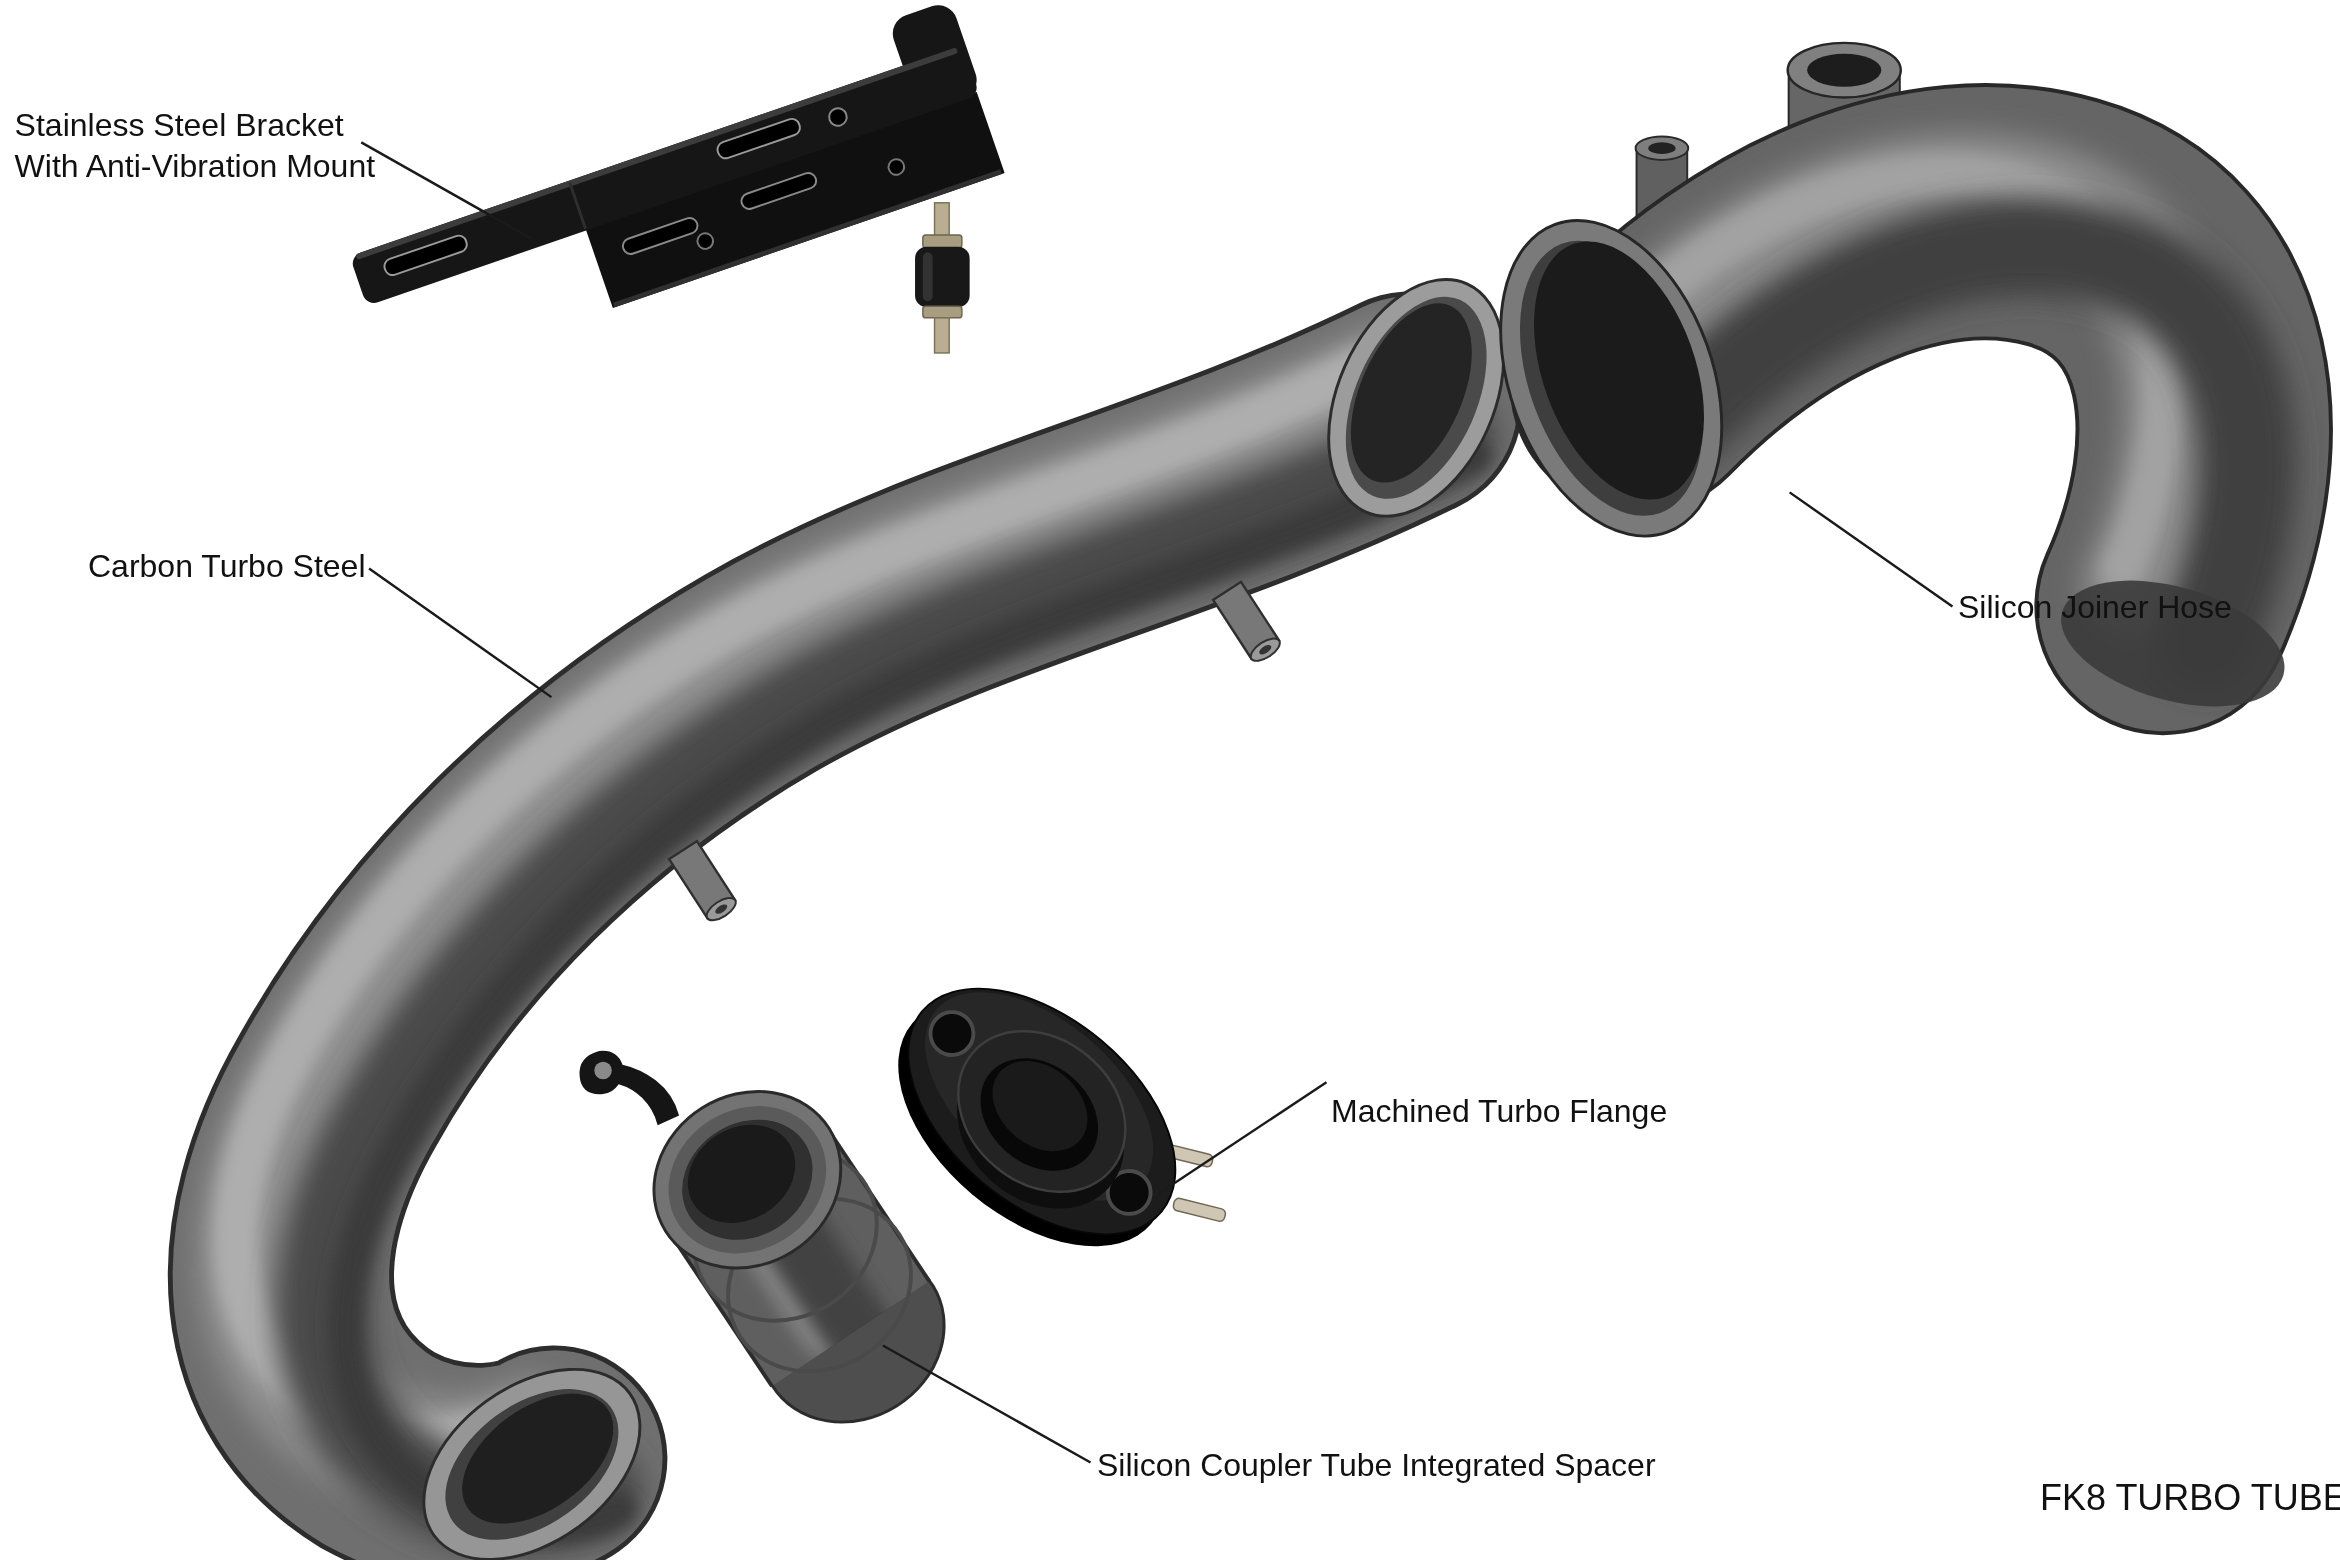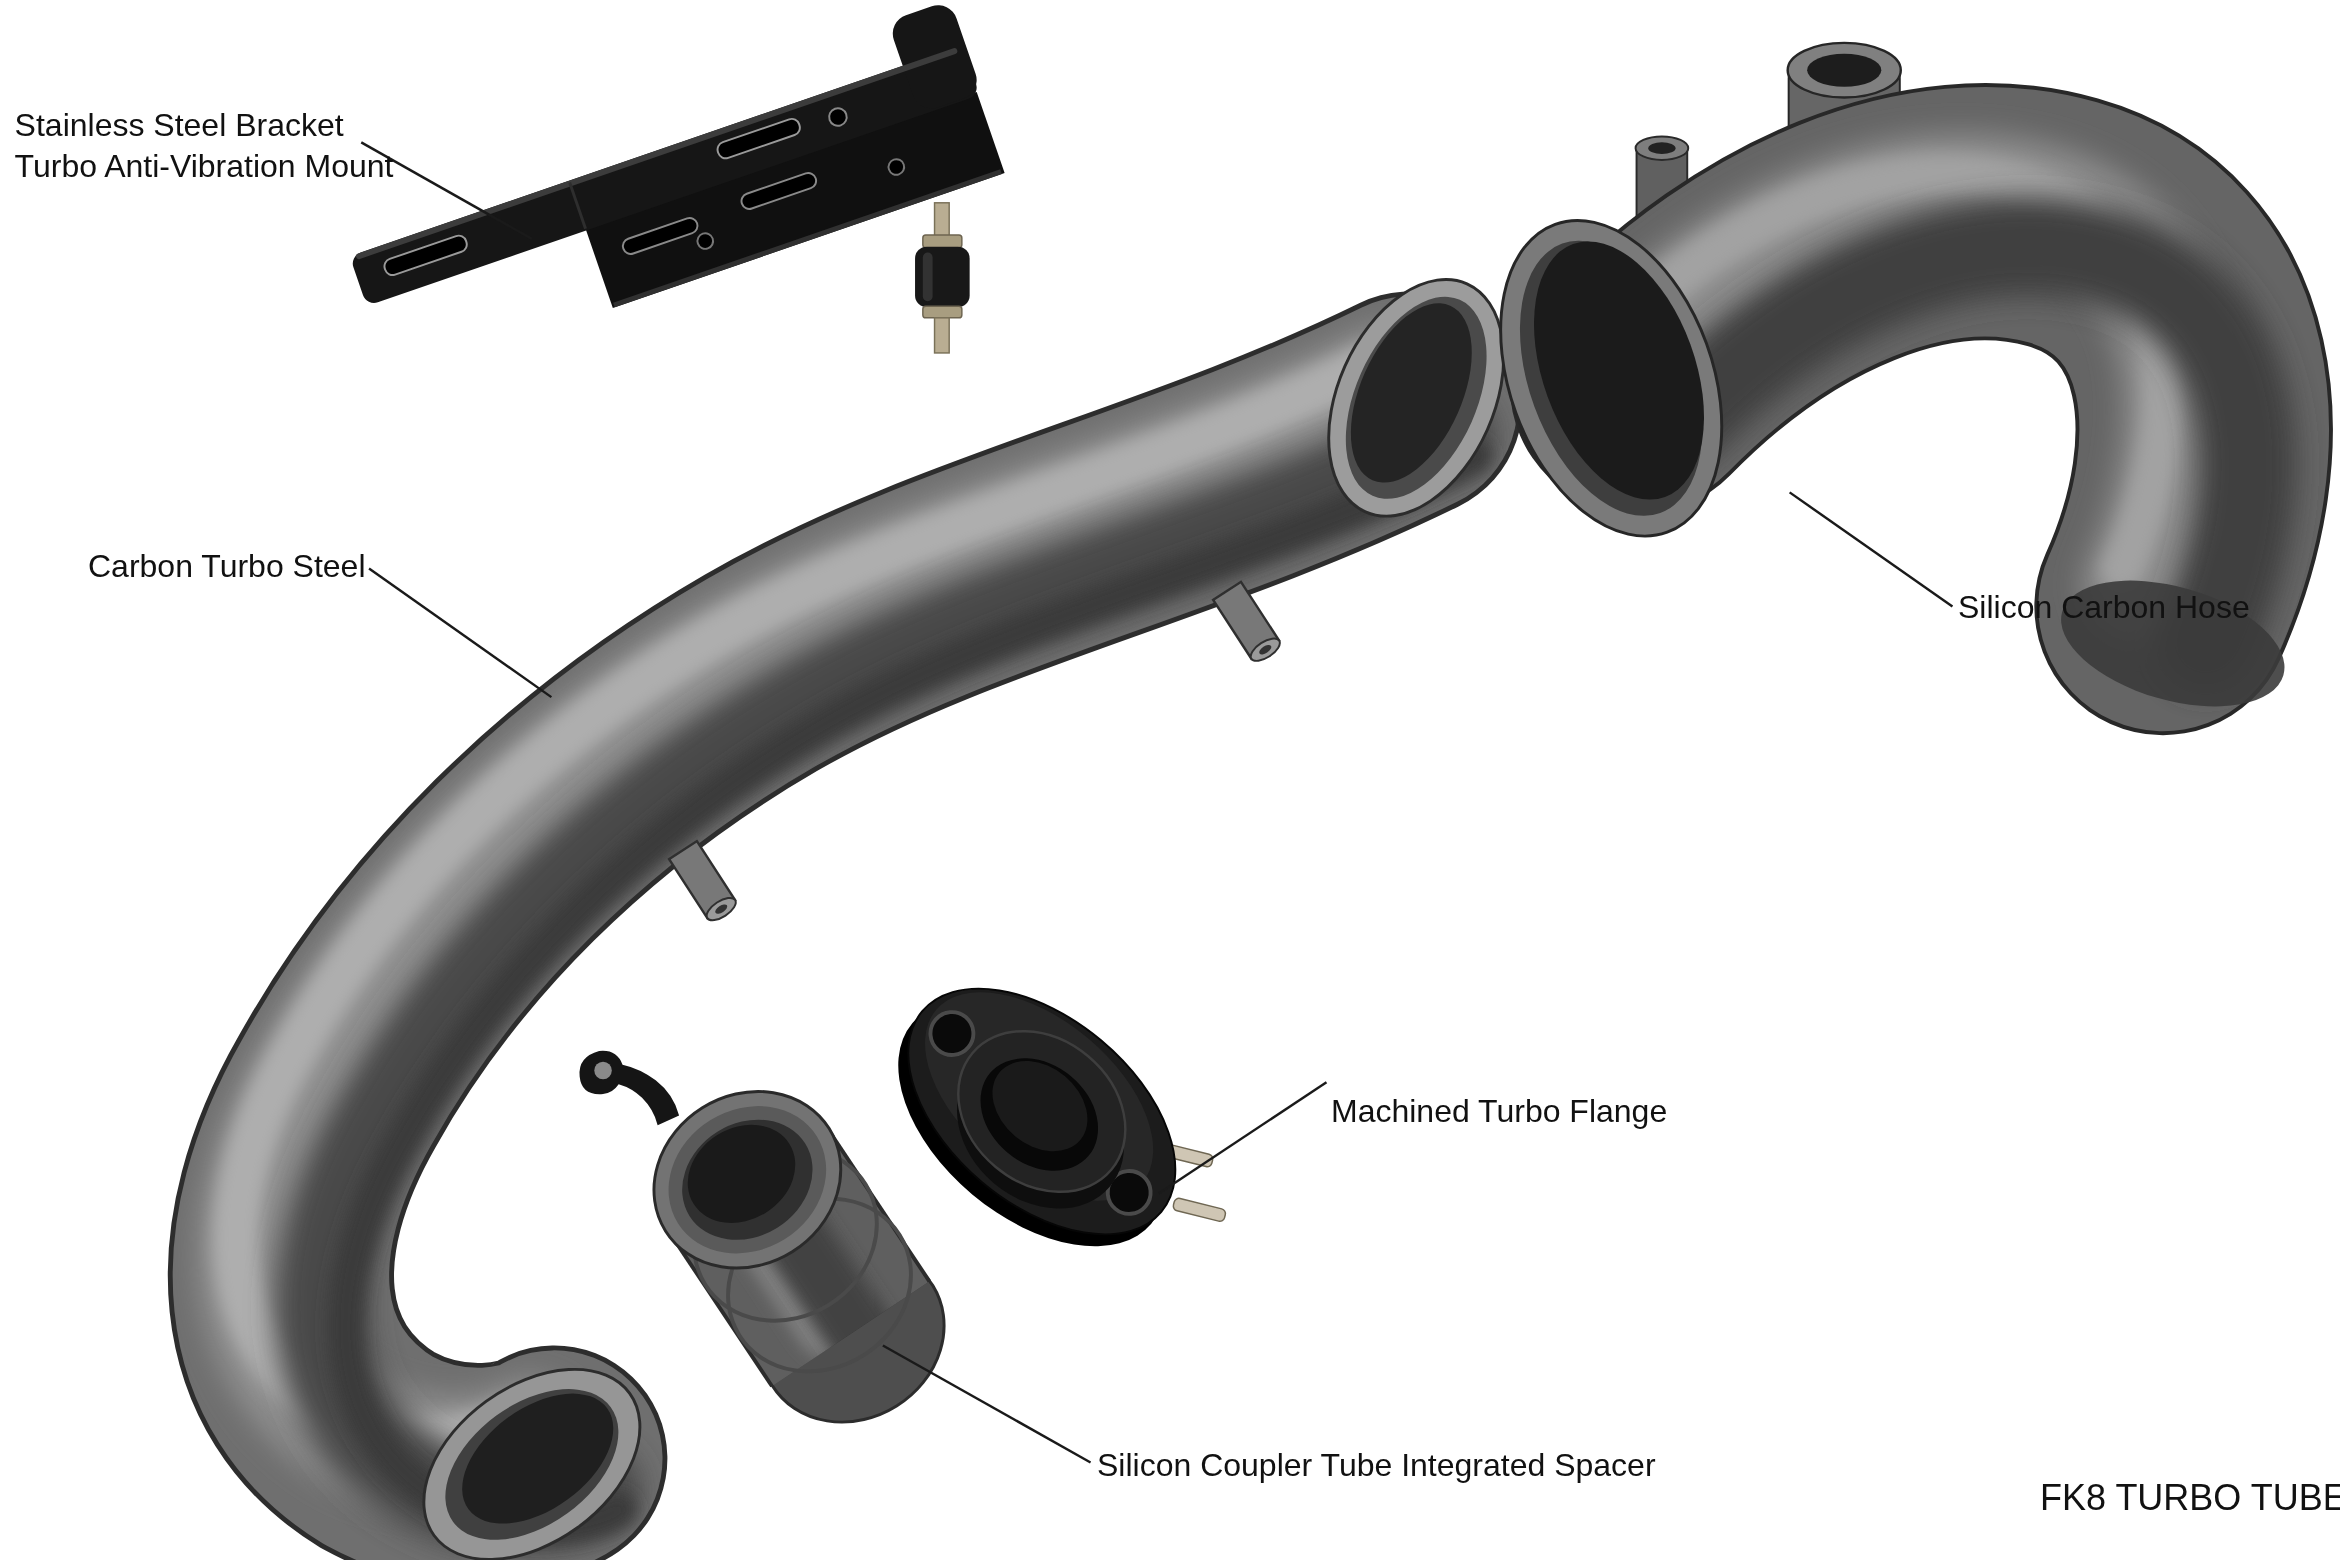--- a/index.html
+++ b/index.html
@@ -174,22 +174,22 @@
     <line x1="370" y1="146" x2="545" y2="245"></line>
     <line x1="378" y1="583" x2="565" y2="715"></line>
     <line x1="2002" y1="622" x2="1835" y2="505"></line>
     <line x1="1360" y1="1110" x2="1188" y2="1224"></line>
     <line x1="1118" y1="1500" x2="905" y2="1380"></line>
   </g>
 </svg>
 
 <div class="label label-bracket">
   <span>Stainless Steel Bracket</span><br>
-  <span>Turbo Anti-Vibration Mount</span>
+  <span>With Anti-Vibration Mount</span>
 </div>
 <div class="label label-tube">Carbon Turbo Steel</div>
-<div class="label label-hose">Silicon Carbon Hose</div>
+<div class="label label-hose">Silicon Joiner Hose</div>
 <div class="label label-flange">Machined Turbo Flange</div>
 <div class="label label-coupler">Silicon Coupler Tube Integrated Spacer</div>
 <div class="diagram-title">FK8 TURBO TUBE</div>
 
 </div>
 
 
 </body></html>

